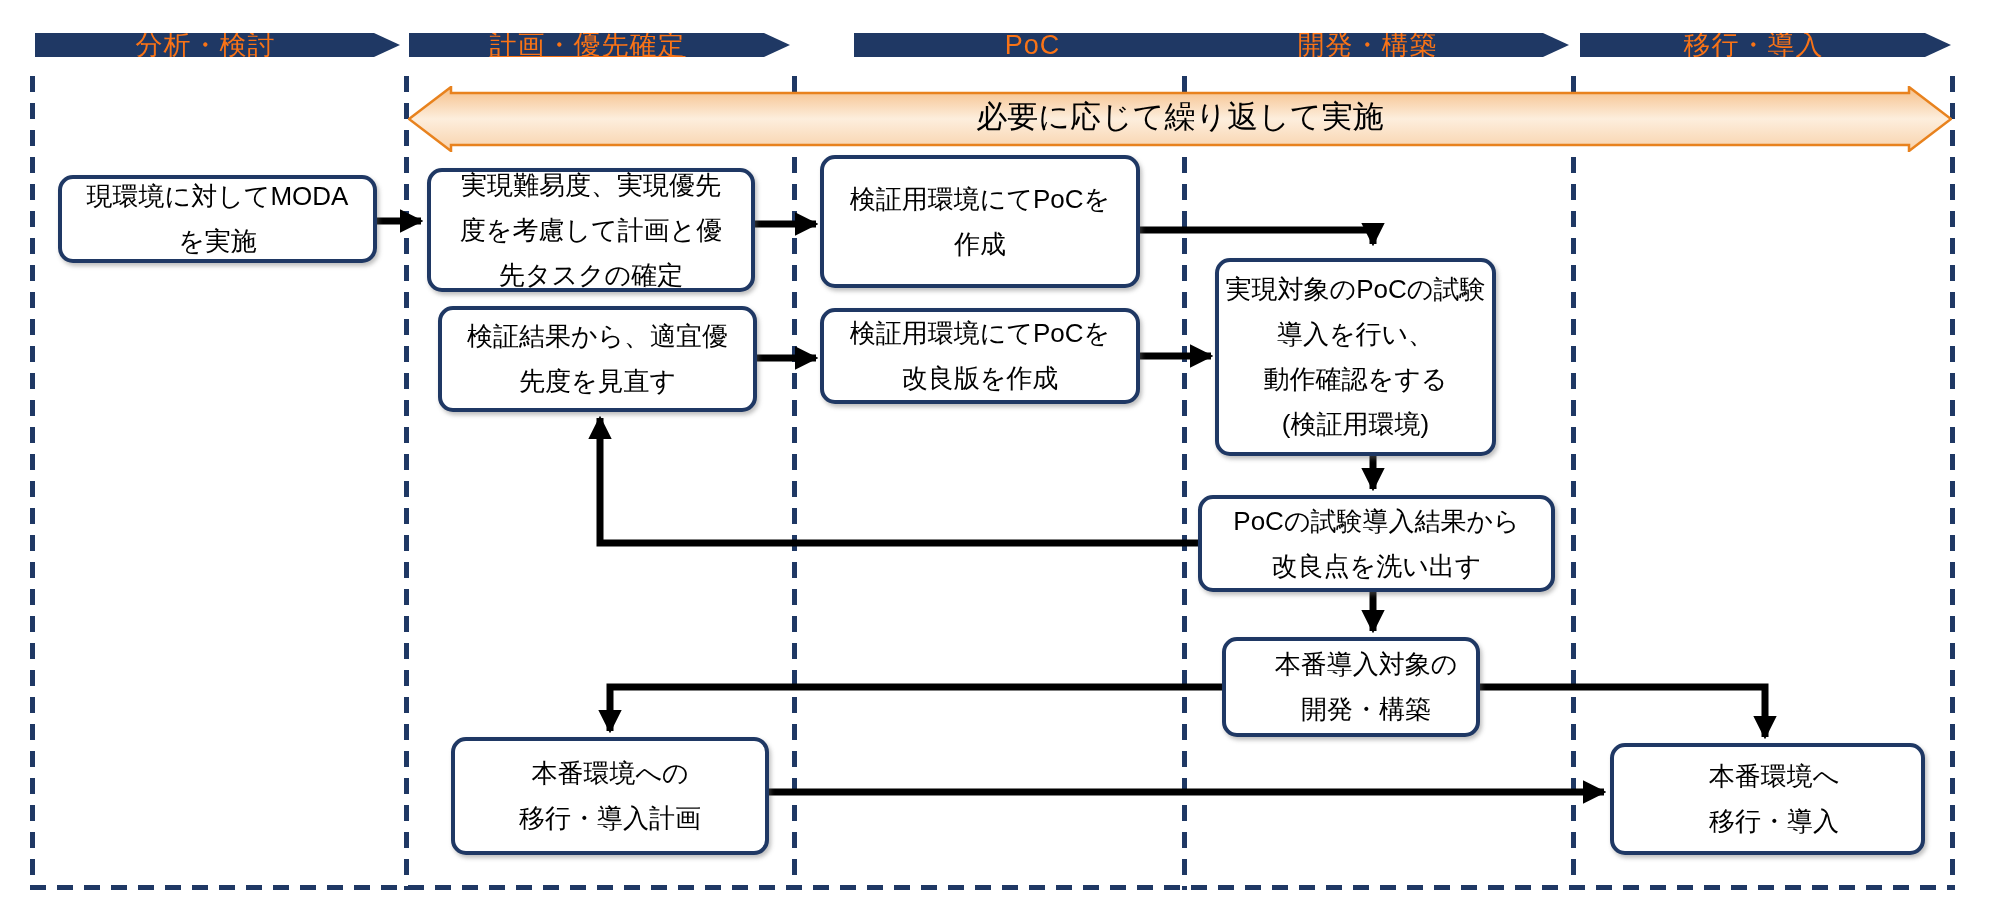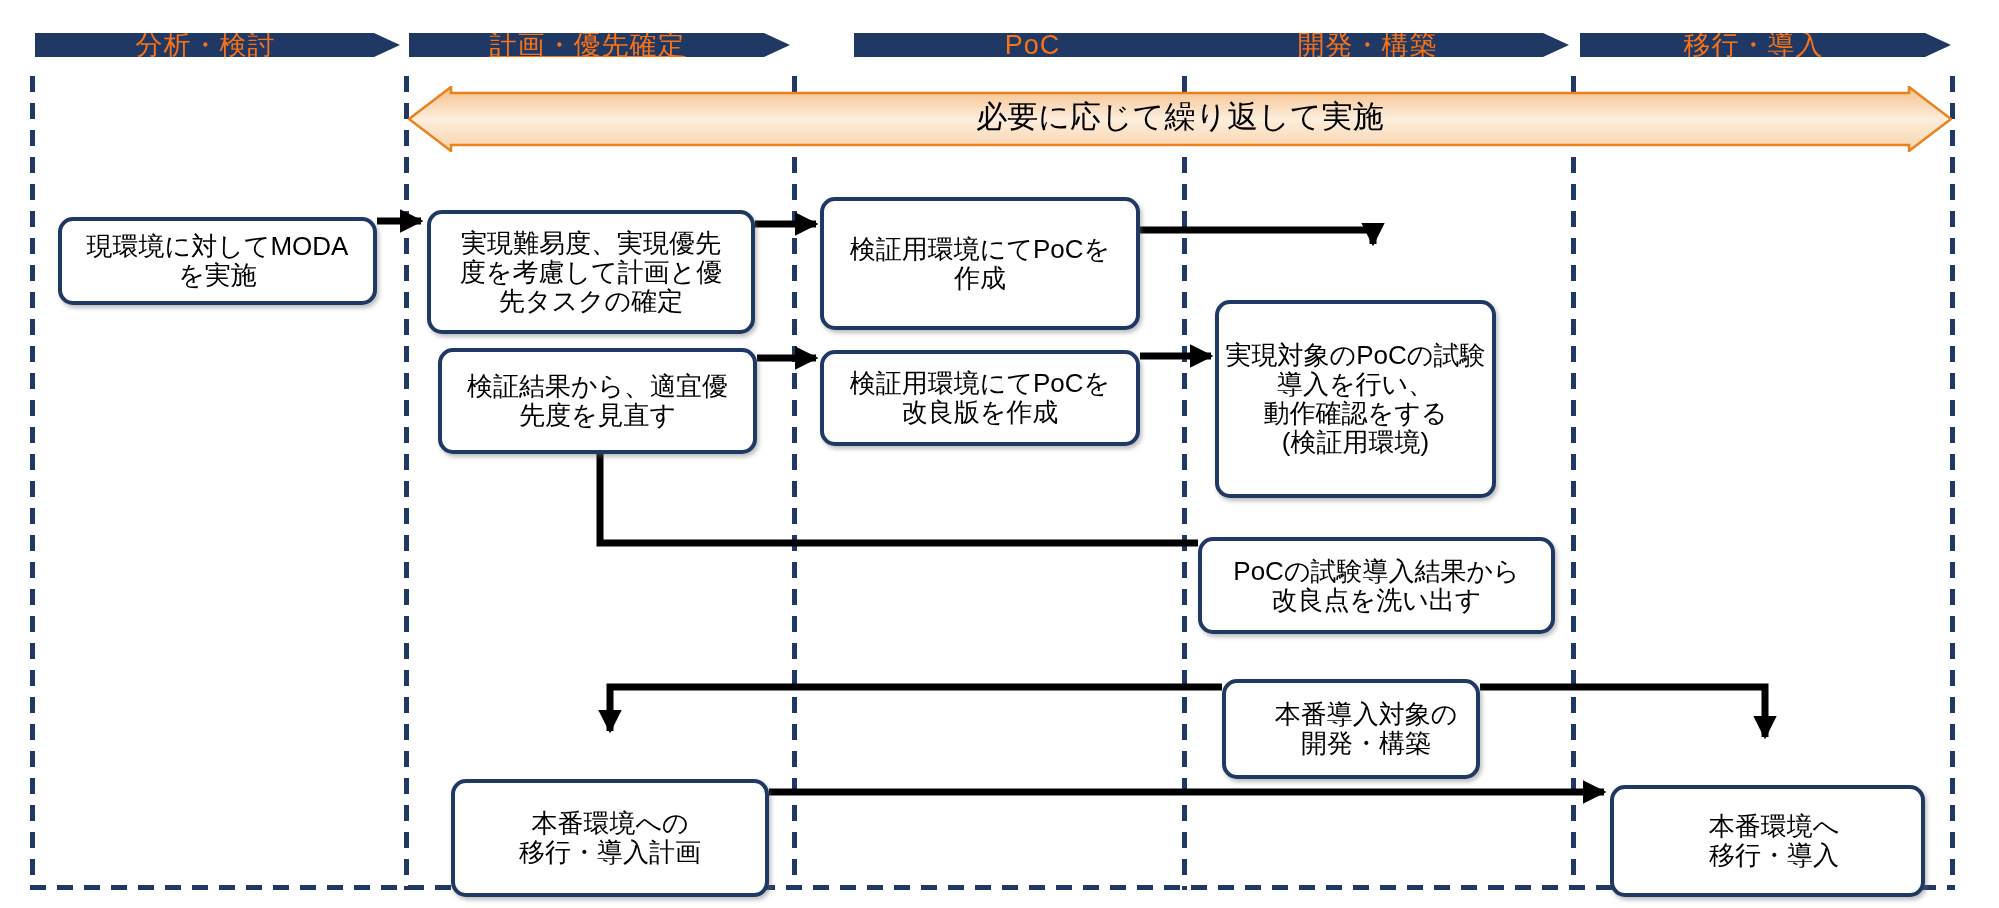--- a/index.html
+++ b/index.html
@@ -30,23 +30,22 @@
   .banner-label {
     position:absolute; left:408px; top:84px; width:1544px; height:66px; z-index:2;
     display:flex; align-items:center; justify-content:center;
     font-size:31px; color:var(--text);
   }
   
   .flow-box {
     position:absolute; z-index:4; box-sizing:border-box;
     background:var(--box-bg); border:4px solid var(--navy); border-radius:15px;
     display:flex; align-items:center; justify-content:center; text-align:center;
-    white-space:pre-line; font-size:26px; line-height:29px; color:var(--text);
+    white-space:pre-line; font-size:26px; line-height:45px; color:var(--text);
     box-shadow:2px 3px 4px rgba(110,110,110,0.45);
-    margin-top:42px;
   }
   .arrows { position:absolute; left:0; top:0; z-index:3; }
 </style>
 </head>
 <body>
 
 <div class="stage">
 
   <div class="vline" style="left:30px;"></div>
   <div class="vline" style="left:404px;"></div>

